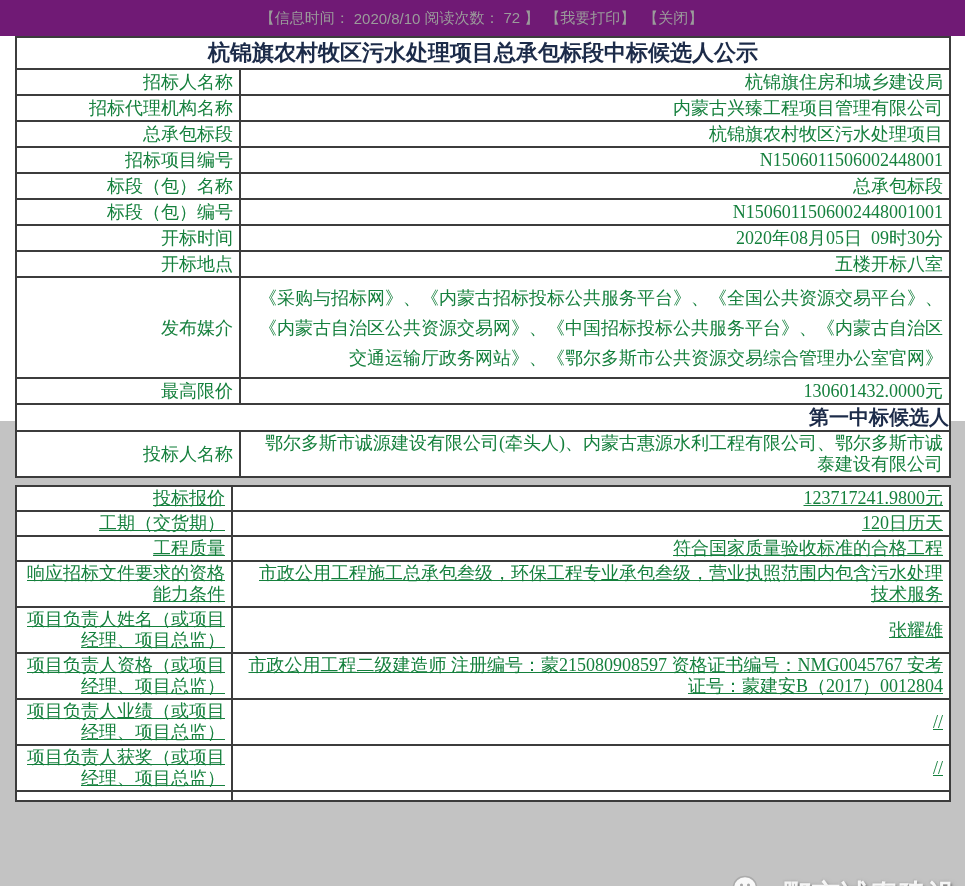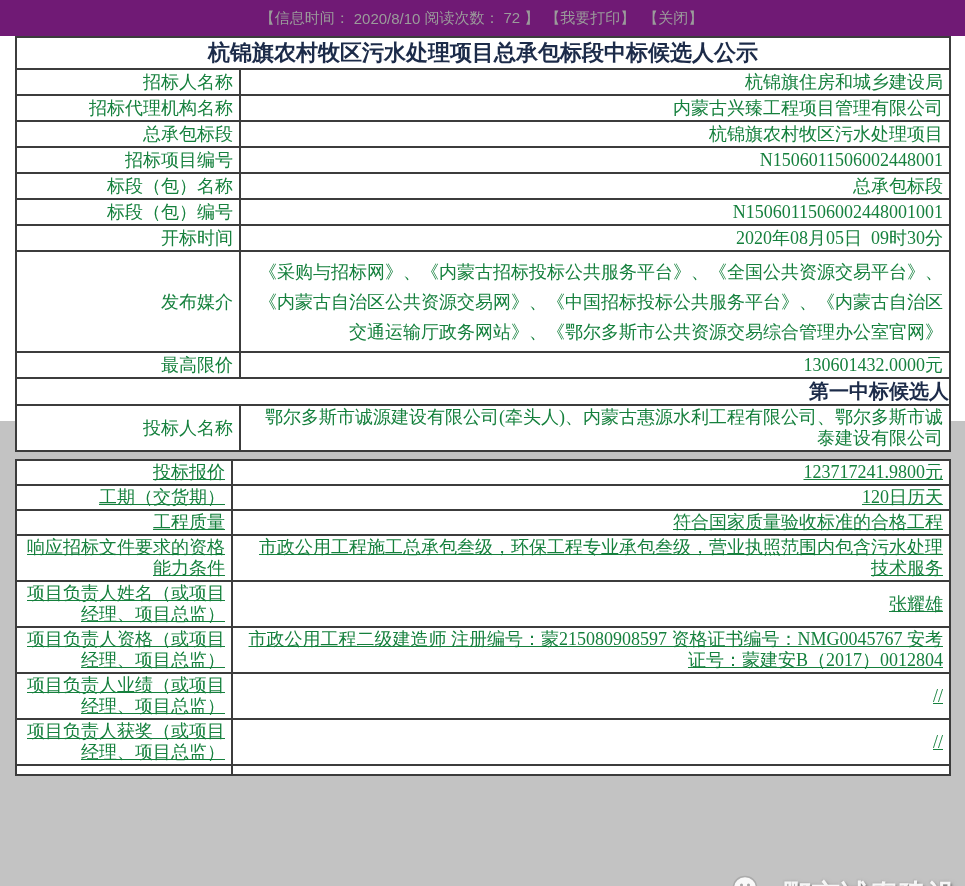--- a/index.html
+++ b/index.html
@@ -113,20 +113,24 @@
     <td class="lab">标段（包）名称</td>
     <td class="val">总承包标段</td>
   </tr>
   <tr>
     <td class="lab">标段（包）编号</td>
     <td class="val">N1506011506002448001001</td>
   </tr>
   <tr>
     <td class="lab">开标时间</td>
     <td class="val">2020年08月05日  09时30分</td>
+  </tr>
+  <tr>
+    <td class="lab">开标地点</td>
+    <td class="val">五楼开标八室</td>
   </tr>
   <tr class="media">
     <td class="lab">发布媒介</td>
     <td class="val">《采购与招标网》、《内蒙古招标投标公共服务平台》、《全国公共资源交易平台》、《内蒙古自治区公共资源交易网》、《中国招标投标公共服务平台》、《内蒙古自治区交通运输厅政务网站》、《鄂尔多斯市公共资源交易综合管理办公室官网》</td>
   </tr>
   <tr>
     <td class="lab">最高限价</td>
     <td class="val">130601432.0000元</td>
   </tr>
   <tr class="sec">

